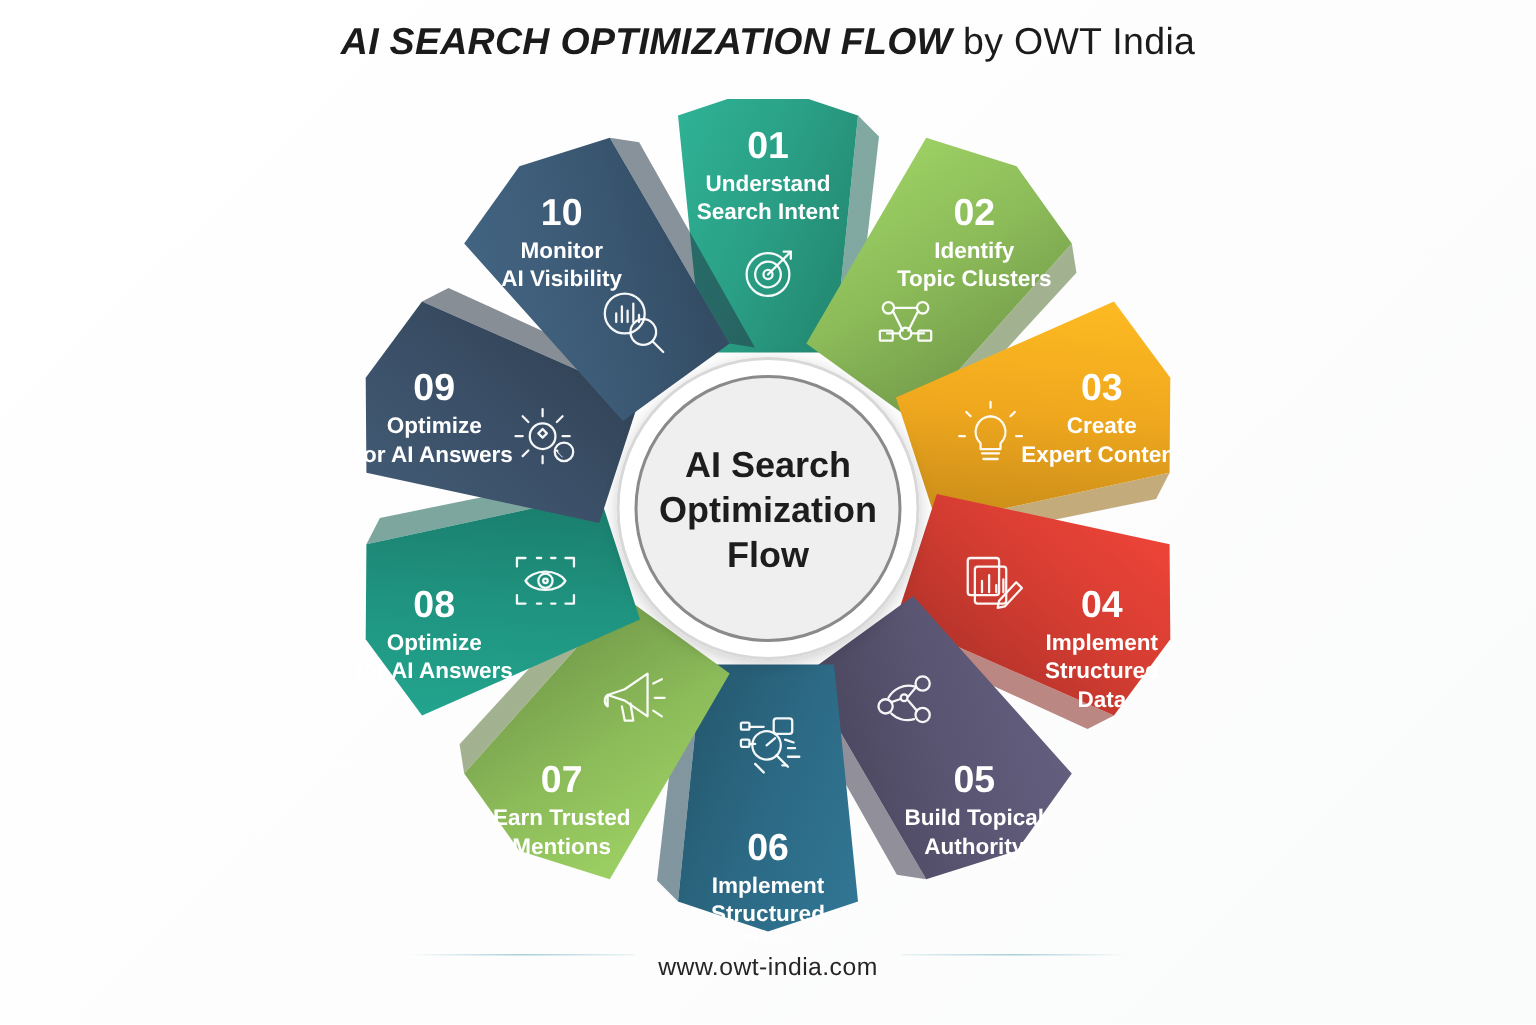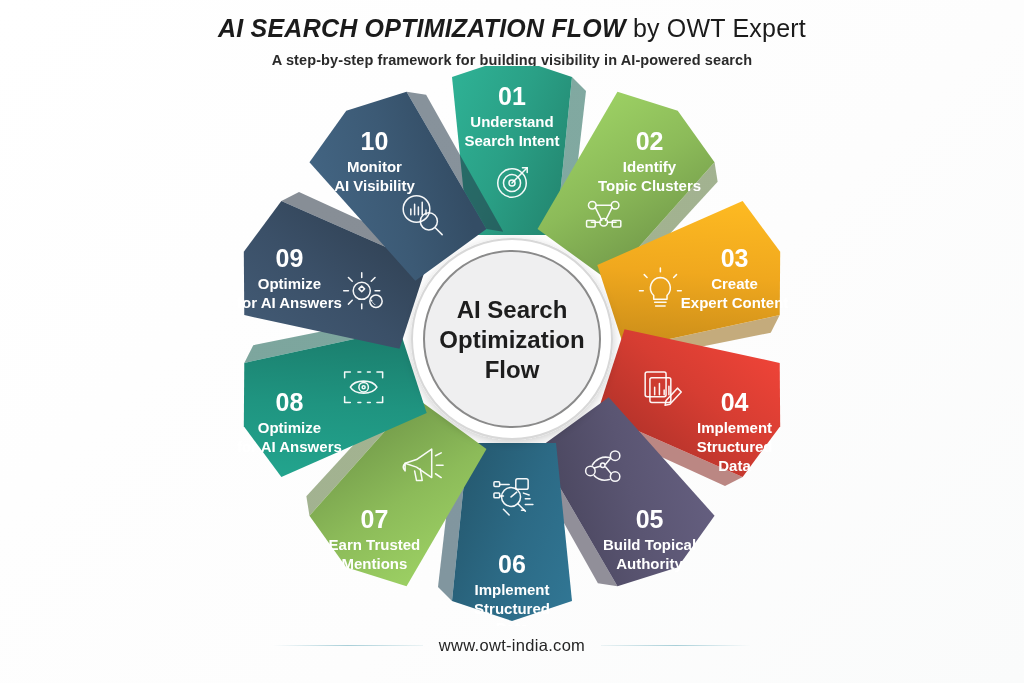--- a/index.html
+++ b/index.html
@@ -50,21 +50,20 @@
     letter-spacing: 0.1px;
   }
 
   
   .footer {
     position: absolute;
     bottom: 28px;
     left: 0;
     width: 1024px;
     display: flex;
-    align-items: center;
     justify-content: center;
     gap: 16px;
   }
   .footer-rule {
     height: 1px;
     width: 150px;
     background: linear-gradient(90deg, rgba(140,190,200,0) 0%, #a8cfd8 50%, rgba(140,190,200,0.15) 100%);
   }
   .footer-rule.right {
     background: linear-gradient(90deg, rgba(140,190,200,0.15) 0%, #a8cfd8 50%, rgba(140,190,200,0) 100%);
@@ -120,22 +119,21 @@
     stroke-linejoin: round;
     opacity: 0.95;
   }
 </style>
 </head>
 <body>
 
 <div id="infographic">
 
   <div class="header">
-    <h1 class="title"><span class="strong">AI SEARCH OPTIMIZATION FLOW</span><span> by OWT Expert</span></h1>
-    <p class="subtitle">A step-by-step framework for building visibility in AI-powered search</p>
+    <h1 class="title"><span class="strong">AI SEARCH OPTIMIZATION FLOW</span><span> by OWT India</span></h1>
   </div>
 
   <div class="wheel-wrap">
     <svg class="wheel" viewBox="0 0 1024 560">
       <defs>
 
         <radialGradient id="hubGrad" cx="40%" cy="32%" r="78%">
           <stop offset="0%" stop-color="#f6f6f7"></stop>
           <stop offset="100%" stop-color="#e7e7e9"></stop>
         </radialGradient>

